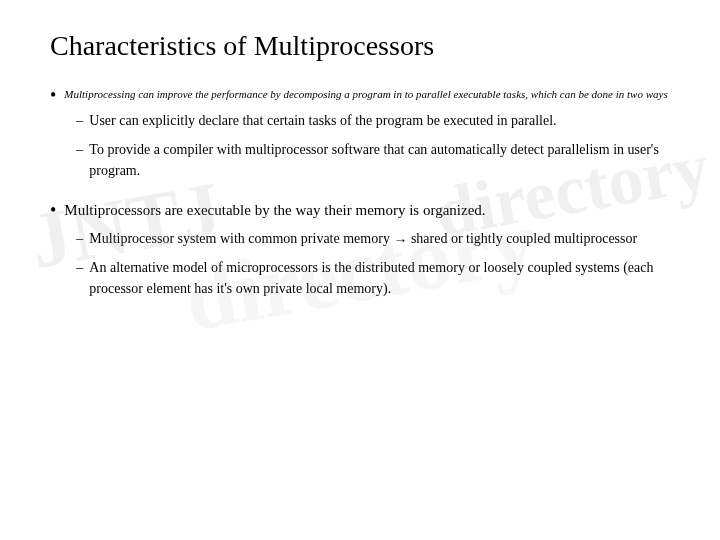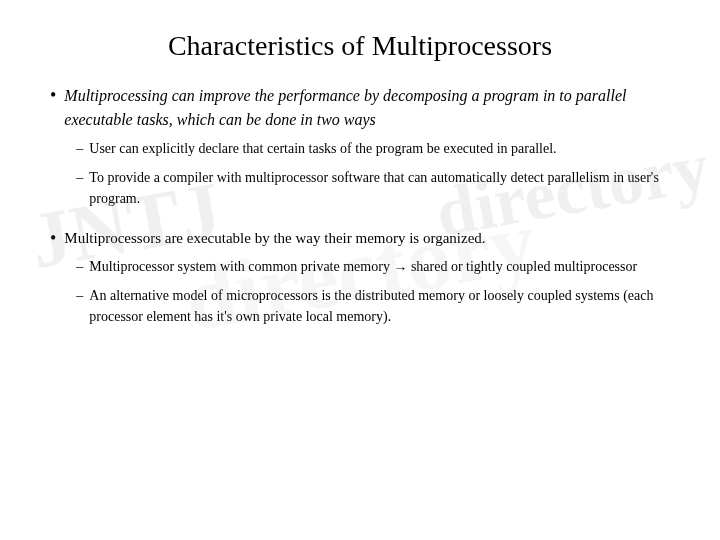--- a/index.html
+++ b/index.html
@@ -18,21 +18,21 @@
     }
 
     .page-container {
       width: 720px;
       height: 540px;
       padding: 30px 50px 30px 50px;
       position: relative;
     }
 
     .title {
-      text-align: center;
+      text-align: left;
       font-size: 28px;
       font-weight: normal;
       font-family: 'Times New Roman', Times, serif;
       color: #000000;
       margin-bottom: 22px;
     }
 
     .content {
       font-size: 14px;
       line-height: 1.45;
@@ -47,21 +47,21 @@
 
     .bullet-dot {
       font-size: 18px;
       margin-right: 8px;
       margin-top: -2px;
       flex-shrink: 0;
     }
 
     .bullet-text {
       font-style: italic;
-      font-size: 16px;
+      font-size: 11px;
       line-height: 1.5;
       margin-top: 16px;
     }
 
     .bullet-text-normal {
       font-style: normal;
       font-size: 15px;
       line-height: 1.5;
     }
 

